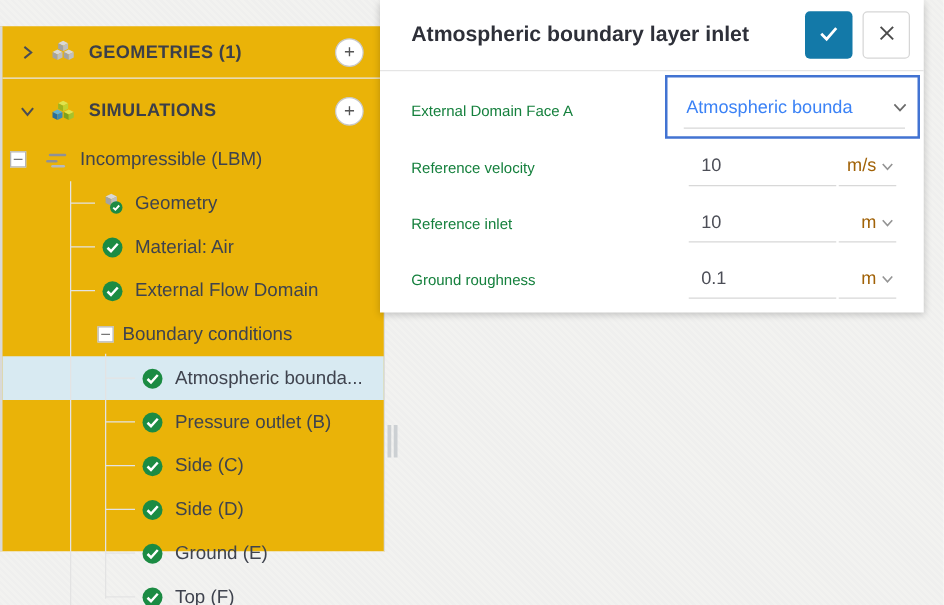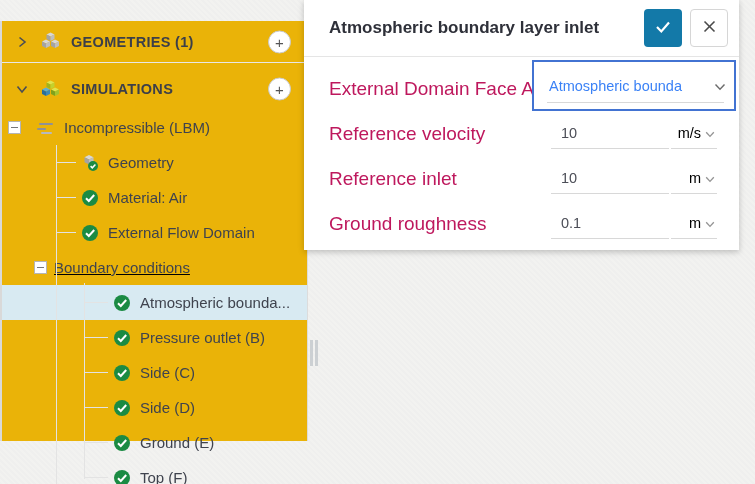--- a/index.html
+++ b/index.html
@@ -27,21 +27,21 @@
     display:flex; align-items:center; justify-content:center; cursor:pointer;
   }
 
   .trow { height:35px; display:flex; align-items:center; position:relative; cursor:pointer; }
   .lbl { font-size:15px; color:#3f434e; white-space:nowrap; overflow:hidden; }
   .lvl1 { padding-left:6px; }
   .lvl1 .lineic { margin:0 8px 0 15px; }
   .lvl2 { padding-left:79px; }
   .lvl2 .stic { margin-right:9px; }
   .lvl2::before { content:""; position:absolute; left:54px; width:20px; top:17px; height:1px; background:#e3e3e3; }
-  .lvl-bc { padding-left:32px;text-decoration:underline; }
+  .lvl-bc { padding-left:76px; }
   .lvl-bc .minusbox { margin-right:7px; }
   .lvl3 { padding-left:111px; }
   .lvl3 .stic { margin-right:9px; }
   .lvl3::before { content:""; position:absolute; left:82px; width:24px; top:17px; height:1px; background:#e3e3e3; }
   .selected { background:#d8eaf2; }
 
   .minusbox { width:13px; height:13px; border:1px solid #b5b5b5; background:#fff; position:relative; flex:none; cursor:pointer; }
   .minusbox::after { content:""; position:absolute; left:2px; right:2px; top:5px; height:1px; background:#777; }
 
   .stic { width:18px; height:18px; flex:none; }
@@ -60,30 +60,30 @@
     background:#fff; box-shadow:0 2px 6px rgba(0,0,0,.22);
   }
   .phead { height:57px; border-bottom:1px solid #e5e5e5; display:flex; align-items:center; padding:0 11px 0 25px; }
   .ptitle { font-size:17px; font-weight:bold; color:#2e3039; flex:1; white-space:nowrap; }
   .btn { width:38px; height:38px; border-radius:4px; flex:none; display:flex; align-items:center; justify-content:center; cursor:pointer; }
   .btn-apply { background:#1379a8; margin-right:8px; border:none; }
   .btn-close { background:#fff; border:1px solid #d6d6d6; }
 
   .pbody { padding-top:9px; position:relative; }
   .frow { height:45px; position:relative; }
-  .flabel { position:absolute; left:25px; top:50%; transform:translateY(-50%); font-size:19px; color:#be185d; white-space:nowrap; }
+  .flabel { position:absolute; left:25px; top:50%; transform:translateY(-50%); font-size:12px; color:#15803d; white-space:nowrap; }
   .num {
     position:absolute; left:247px; top:6px; width:118px; height:32px;
     border:none; border-bottom:1px solid #d8d8d8; background:transparent;
     font-family:inherit; font-size:14.5px; color:#4c4e57; padding-left:10px; outline:none;
   }
   .unit {
     position:absolute; left:367px; top:6px; width:46px; height:32px;
     border-bottom:1px solid #d8d8d8; display:flex; align-items:center; justify-content:flex-end;
-    gap:4px; padding-right:2px; font-size:14.5px; color:#000000; cursor:pointer;
+    gap:4px; padding-right:2px; font-size:14.5px; color:#a16207; cursor:pointer;
   }
   .face-box {
     position:absolute; left:228px; top:-6px; width:204px; height:51px;
     border:2px solid #4273d2; background:#fff; z-index:5;
     display:flex; align-items:center; padding-left:15px; cursor:pointer;
   }
   .face-box::after { content:""; position:absolute; left:13px; right:10px; bottom:6px; height:1px; background:#d8d8d8; }
   .face-val { font-size:14.5px; color:#3b82f6; white-space:nowrap; overflow:hidden; width:158px; }
   .face-chev { position:absolute; right:8px; top:50%; transform:translateY(-50%); }
 </style>

